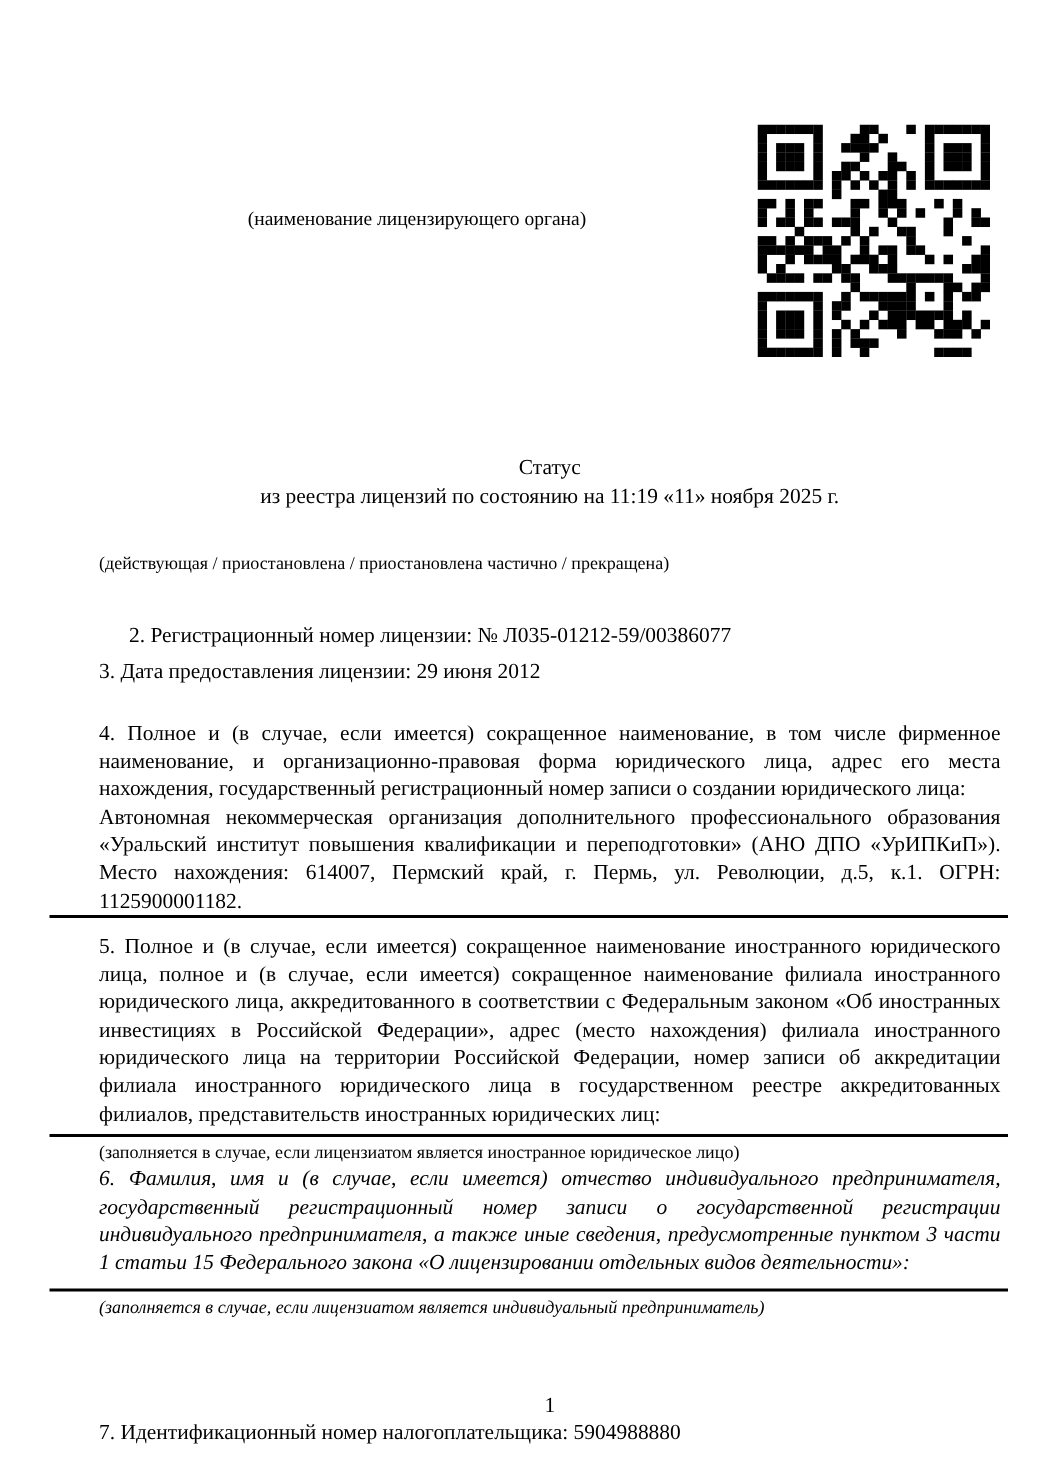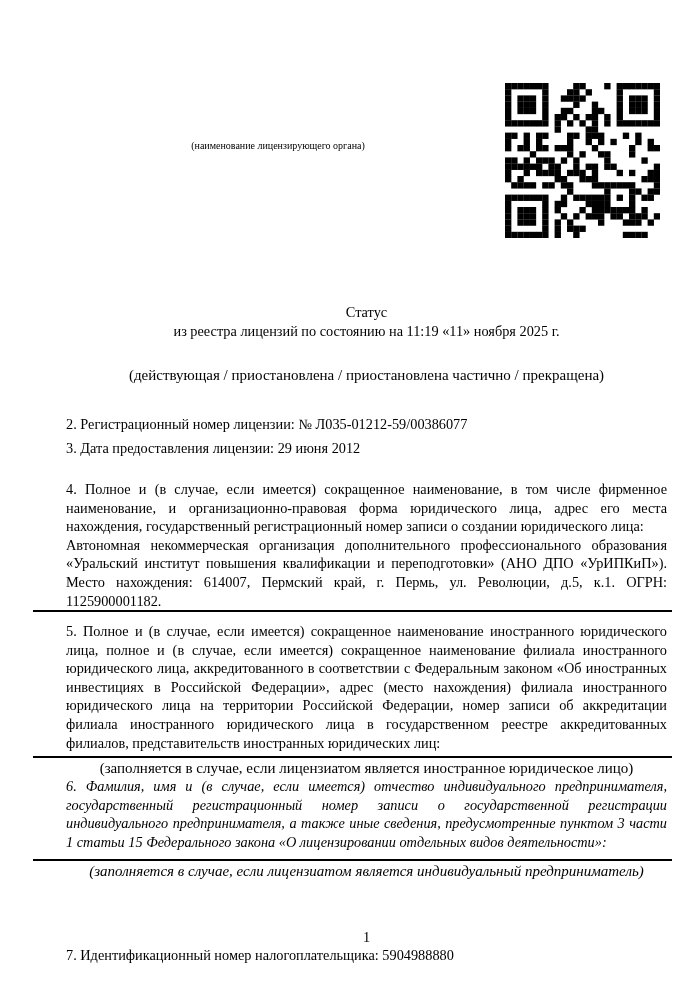--- a/index.html
+++ b/index.html
@@ -10,35 +10,35 @@
     background: #ffffff;
     color: #000000;
     font-family: "Liberation Serif", serif;
     overflow: hidden;
   }
   .abs { position: absolute; }
 
   .ministry { left: 66px; top: 134px; width: 424px; text-align: center; }
   .ministry-name { font-weight: 700; font-size: 19.5px; line-height: 28px; letter-spacing: .3px; }
   .ministry-name span { display: block; }
-  .ministry-caption { font-size: 10px; line-height: 14px; margin-top: 5px; }
+  .ministry-caption { font-size: 13px; line-height: 14px; margin-top: 5px; }
 
   .qr { left: 505px; top: 83px; width: 155px; height: 155px; }
   .qr svg { display: block; width: 155px; height: 155px; }
 
   .doc-title { left: 66px; top: 303px; width: 601px; text-align: center; font-size: 14.3px; line-height: 19px; }
 
   .group { position: absolute; left: 66px; width: 601px; font-size: 14.3px; }
-  .g1 { top: 364px; } .g2 { top: 415px; } .g3 { top: 439px; }
+  .g1 { top: 364px; } .g2 { top: 415px; margin-left: 20px; } .g3 { top: 439px; }
   .g4 { top: 480px; } .g5 { top: 622px; } .g6 { top: 777px; font-style: italic; }
   .g7 { top: 946px; }
 
   .line { line-height: 19px; white-space: nowrap; }
   .para { text-align: justify; line-height: 18.6px; }
-  .item-caption { text-align: center; font-size: 15px; line-height: 15px; margin-top: 4px; }
+  .item-caption { text-align: left; font-size: 12px; line-height: 15px; margin-top: 4px; }
   .rule { border-top: 2px solid #000; margin-left: -33px; width: calc(100% + 38px); }
   .mt3 { margin-top: 3px; } .mt4 { margin-top: 4px; } .mt8 { margin-top: 8px; }
 
   .page-number { left: 66px; top: 928px; width: 601px; text-align: center; font-size: 14.3px; line-height: 19px; }
 </style>
 </head>
 <body>
 
 <div class="abs ministry">
   <div class="ministry-caption">(наименование лицензирующего органа)</div>

